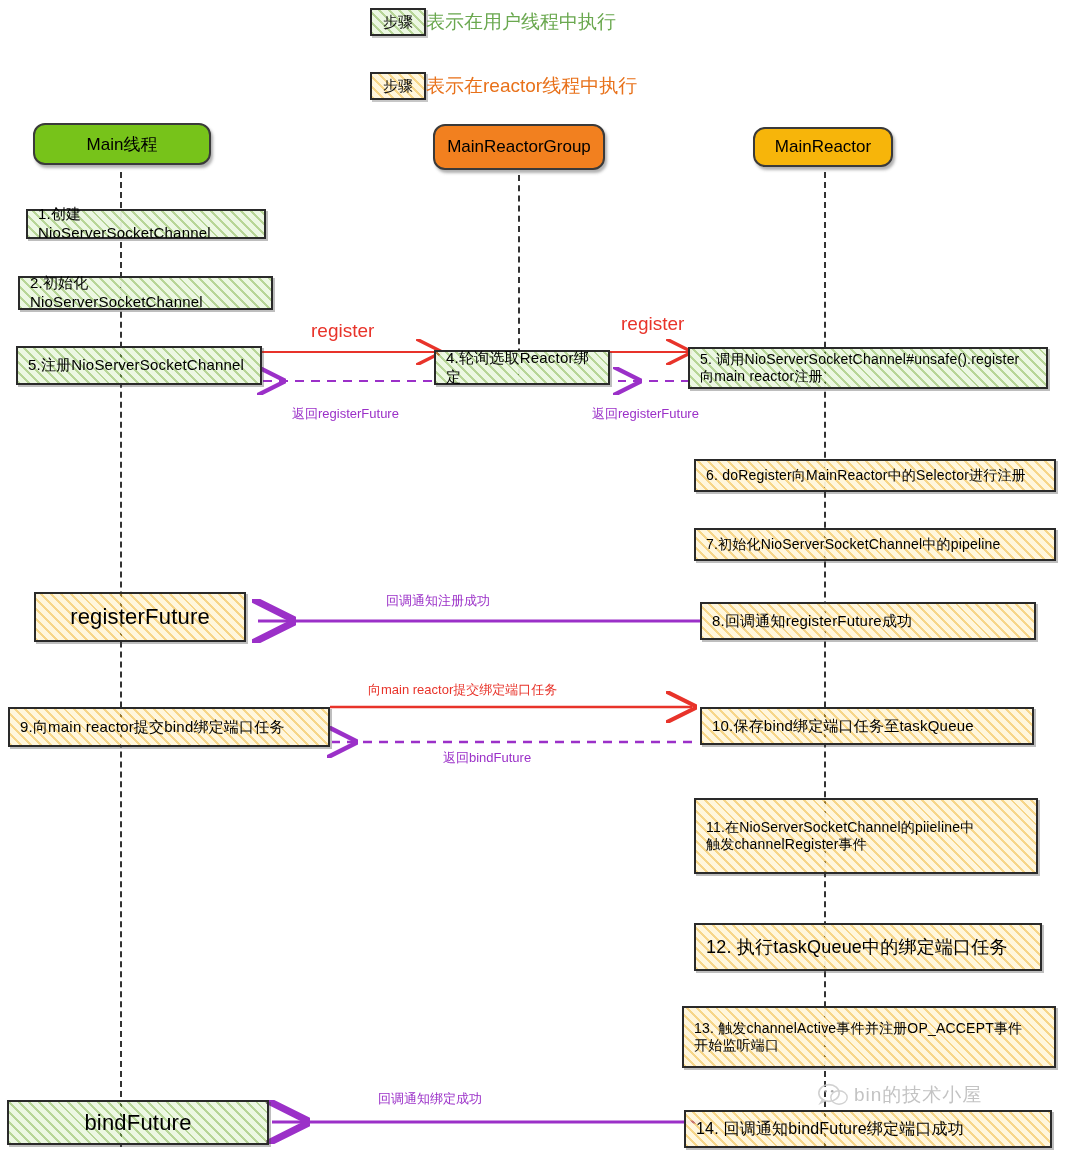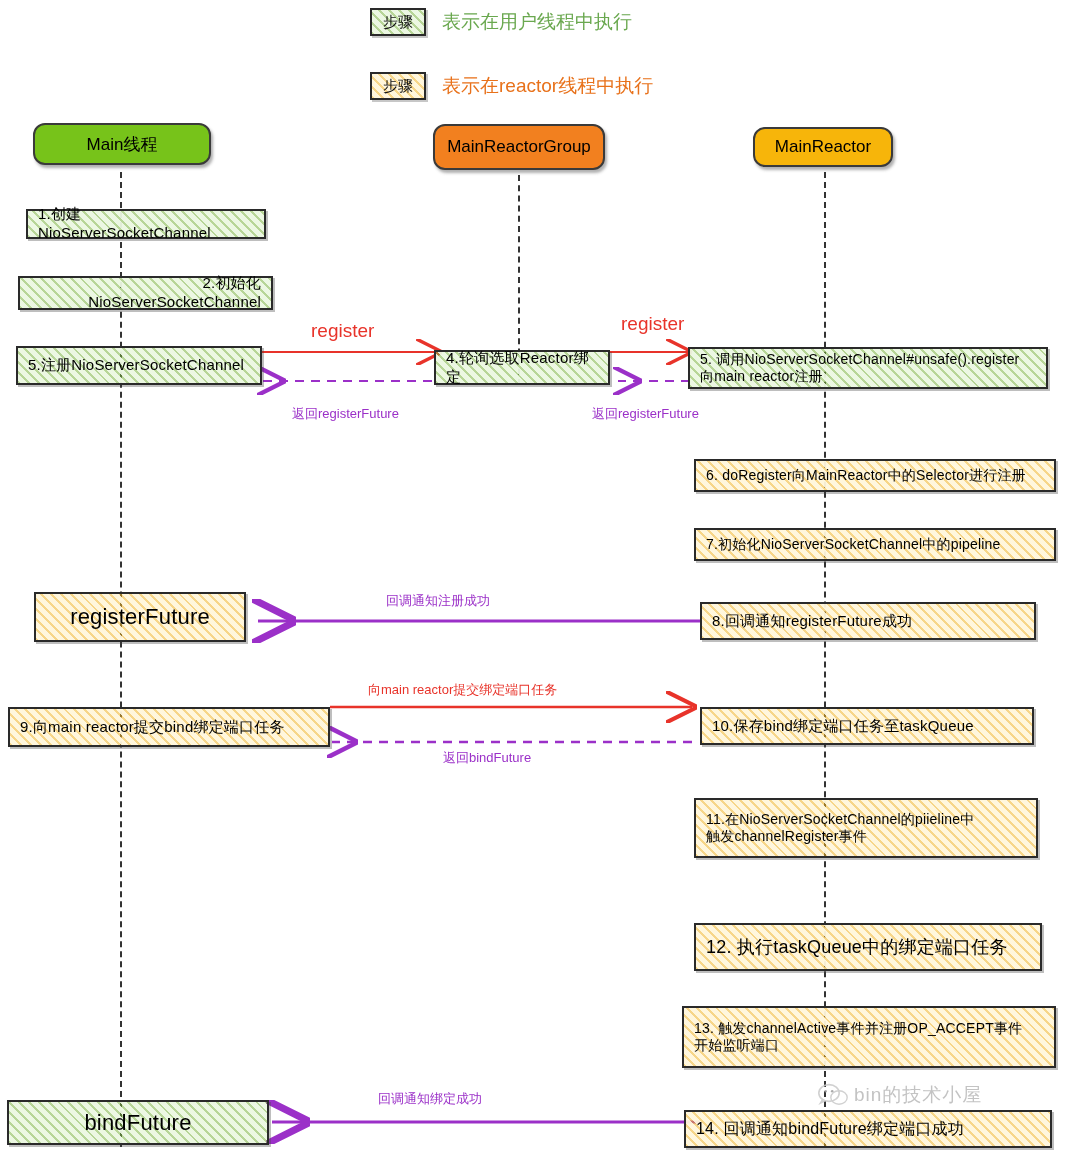--- a/index.html
+++ b/index.html
@@ -77,21 +77,21 @@
   .legend-chip.green{
     background:repeating-linear-gradient(45deg,
       rgba(124,179,66,.55) 0px, rgba(124,179,66,.55) 2px,
       rgba(235,247,225,.95) 2px, rgba(235,247,225,.95) 7px);
   }
   .legend-chip.yellow{
     background:repeating-linear-gradient(45deg,
       rgba(240,180,40,.55) 0px, rgba(240,180,40,.55) 2px,
       rgba(255,246,219,.95) 2px, rgba(255,246,219,.95) 7px);
   }
-  .legend-text{margin-left:16px;font-size:19px;}
+  .legend-text{font-size:19px;}
   .legend-text.green{color:#6aa84f;}
   .legend-text.orange{color:#e8711a;}
 
   
   #watermark{
     position:absolute;display:flex;align-items:center;
     color:#b9b9b9;font-size:19px;z-index:9;opacity:.85;
     pointer-events:none;
   }
   #watermark .wm-label{margin-left:6px;letter-spacing:1px;}
@@ -160,21 +160,21 @@
   <div class="alabel purple s13" style="left:592px;top:405px;">返回registerFuture</div>
   <div class="alabel purple" style="left:386px;top:592px;">回调通知注册成功</div>
   <div class="alabel red s13" style="left:368px;top:681px;">向main reactor提交绑定端口任务</div>
   <div class="alabel purple s13" style="left:443px;top:749px;">返回bindFuture</div>
   <div class="alabel purple" style="left:378px;top:1090px;">回调通知绑定成功</div>
 
   <div class="box green" style="left:26px;top:209px;width:240px;height:30px;">
     <span class="txt">1.创建NioServerSocketChannel</span>
   </div>
 
-  <div class="box green" style="left:18px;top:276px;width:255px;height:34px;text-align:right;">
+  <div class="box green" style="left:18px;top:276px;width:255px;height:34px;">
     <span class="txt">2.初始化NioServerSocketChannel</span>
   </div>
 
   <div class="box green" style="left:16px;top:346px;width:246px;height:39px;">
     <span class="txt">5.注册NioServerSocketChannel</span>
   </div>
 
   <div class="box green" style="left:434px;top:350px;width:176px;height:35px;">
     <span class="txt">4.轮询选取Reactor绑定</span>
   </div>
@@ -197,21 +197,21 @@
   </div>
 
   <div class="box yellow" style="left:8px;top:707px;width:322px;height:40px;">
     <span class="txt" style="font-size:15px;">9.向main reactor提交bind绑定端口任务</span>
   </div>
 
   <div class="box yellow" style="left:700px;top:707px;width:334px;height:38px;">
     <span class="txt" style="font-size:15px;">10.保存bind绑定端口任务至taskQueue</span>
   </div>
 
-  <div class="box yellow" style="left:694px;top:798px;width:344px;height:60px;">
+  <div class="box yellow" style="left:694px;top:798px;width:344px;height:76px;">
     <span class="txt" style="font-size:14px;">11.在NioServerSocketChannel的piieline中
    触发channelRegister事件</span>
   </div>
 
   <div class="box yellow mid" style="left:694px;top:903px;width:348px;height:48px;margin-top:20px;">
     <span class="txt" style="font-size:18px;">12. 执行taskQueue中的绑定端口任务</span>
   </div>
 
   <div class="box yellow" style="left:682px;top:1006px;width:374px;height:62px;">
     <span class="txt" style="font-size:14px;">13. 触发channelActive事件并注册OP_ACCEPT事件

